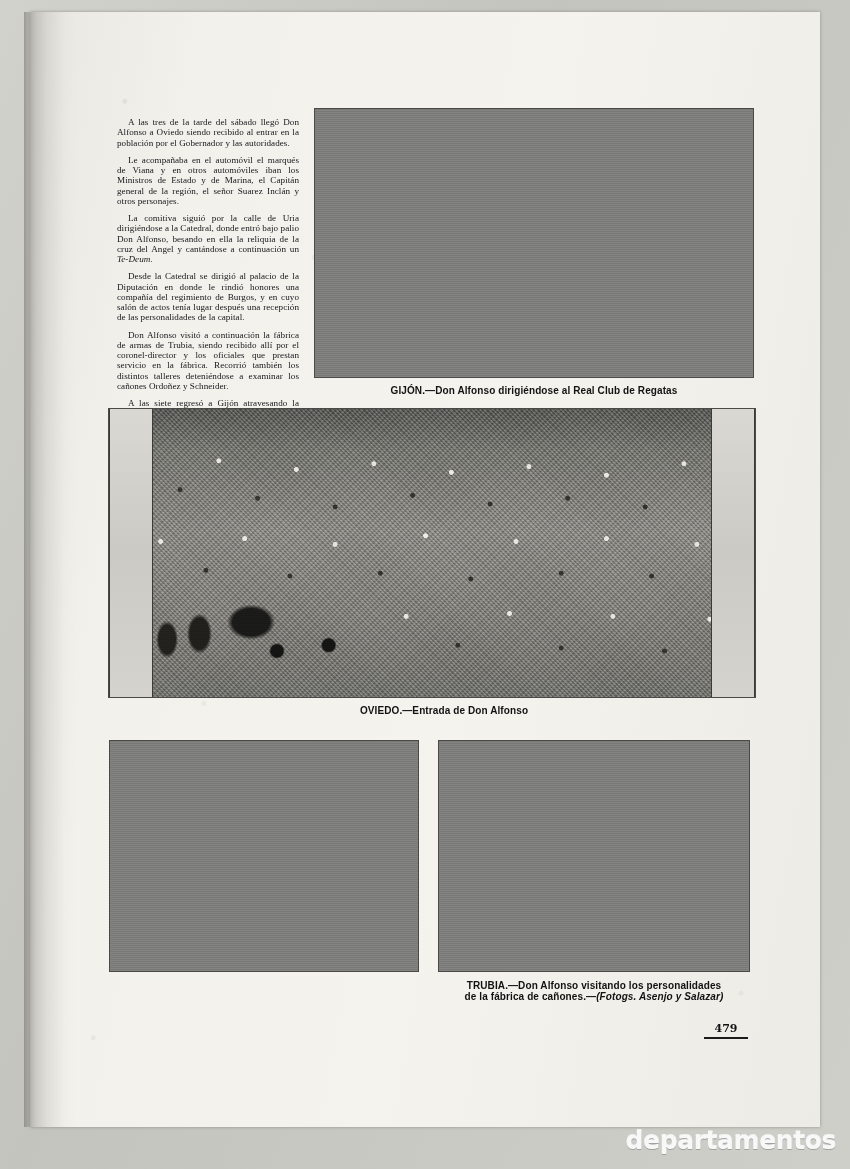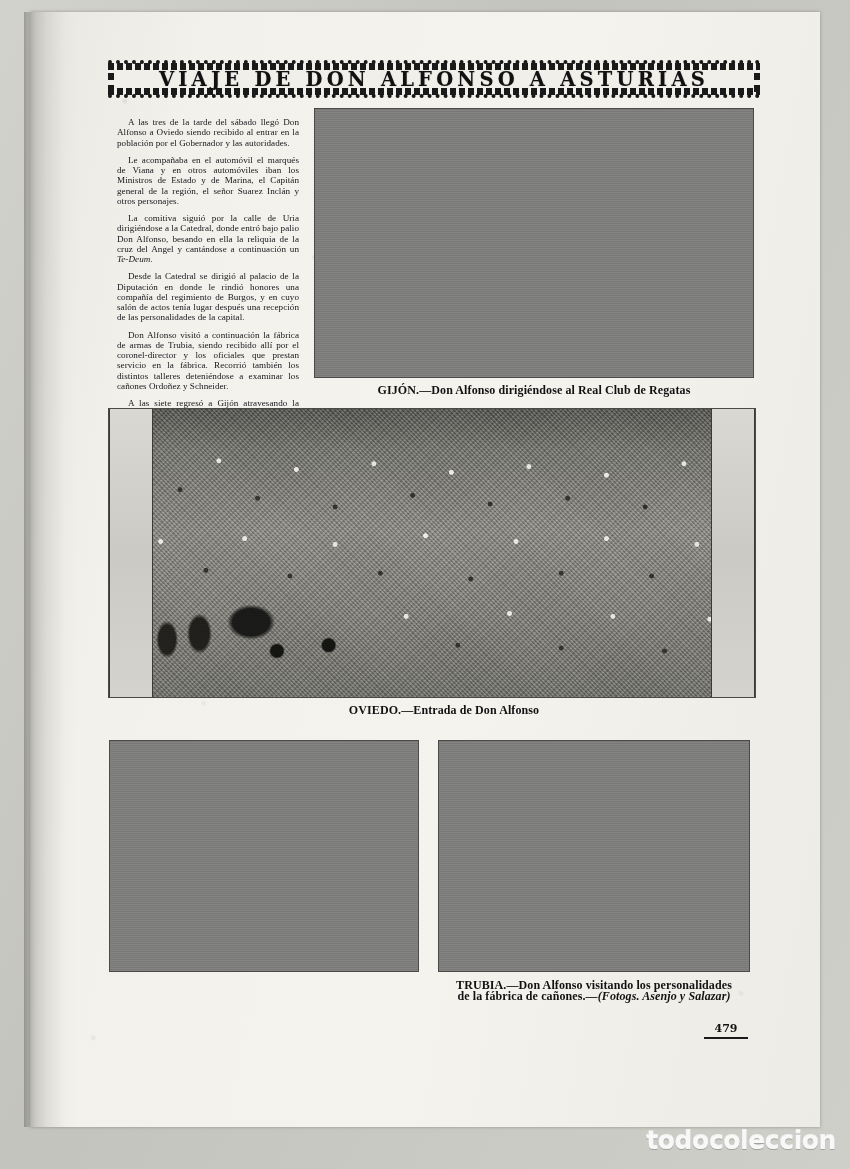--- a/index.html
+++ b/index.html
@@ -160,23 +160,23 @@
 
   #photo-gijon {
     left: 206px;
     top: 0px;
     width: 440px;
     height: 270px;
   }
 
   .caption {
     position: absolute;
-    font-family: Liberation Serif, serif;
+    font-family: Liberation Sans, sans-serif;
     font-weight: bold;
-    font-size: 12px;
+    font-size: 10px;
     line-height: 11px;
     color: #121212;
     text-align: center;
     letter-spacing: .1px;
   }
 
   #caption-gijon {
     left: 206px;
     top: 277px;
     width: 440px;
@@ -471,29 +471,20 @@
 <div id="scan-backdrop"></div>
 
 <div id="page-sheet">
   <div id="paper-grain"></div>
 </div>
 <div id="gutter-shadow"></div>
 <div id="edge-wear-left"></div>
 
 <div id="content">
 
-  <div id="header-band">
-    <div class="header-rule top"></div>
-    <div class="header-rule bottom"></div>
-    <div class="header-tick" style="left:0;top:9px"></div>
-    <div class="header-tick" style="left:0;top:21px"></div>
-    <div class="header-tick" style="right:0;top:9px"></div>
-    <div class="header-tick" style="right:0;top:21px"></div>
-    <div id="header-title">VIAJE DE DON ALFONSO A ASTURIAS</div>
-  </div>
 
   <div id="upper-row">
 
     <div id="text-column">
       <p>A las tres de la tarde del sábado llegó Don Alfonso a Oviedo siendo recibido al entrar en la población por el Gobernador y las autoridades.</p>
       <p>Le acompañaba en el automóvil el marqués de Viana y en otros automóviles iban los Ministros de Estado y de Marina, el Capitán general de la región, el señor Suarez Inclán y otros personajes.</p>
       <p>La comitiva siguió por la calle de Uria dirigiéndose a la Catedral, donde entró bajo palio Don Alfonso, besando en ella la reliquia de la cruz del Angel y cantándose a continuación un <i>Te-Deum</i>.</p>
       <p>Desde la Catedral se dirigió al palacio de la Diputación en donde le rindió honores una compañía del regimiento de Burgos, y en cuyo salón de actos tenía lugar después una recepción de las personalidades de la capital.</p>
       <p>Don Alfonso visitó a continuación la fábrica de armas de Trubia, siendo recibido allí por el coronel-director y los oficiales que prestan servicio en la fábrica. Recorrió también los distintos talleres deteniéndose a examinar los cañones Ordoñez y Schneider.</p>
       <p>A las siete regresó a Gijón atravesando la ciudad sin detenerse.</p>
@@ -526,13 +517,13 @@
   <div class="caption" id="caption-trubia">
     <span>TRUBIA.—Don Alfonso visitando los personalidades</span><br>
     <span>de la fábrica de cañones.—</span><span class="credit">(Fotogs. Asenjo y Salazar)</span>
   </div>
 
   <div id="page-number">479</div>
   <div id="page-number-rule"></div>
 
 </div>
 
-<div id="watermark">todocoleccion</div>
+<div id="watermark">departamentos</div>
 
 </body></html>

